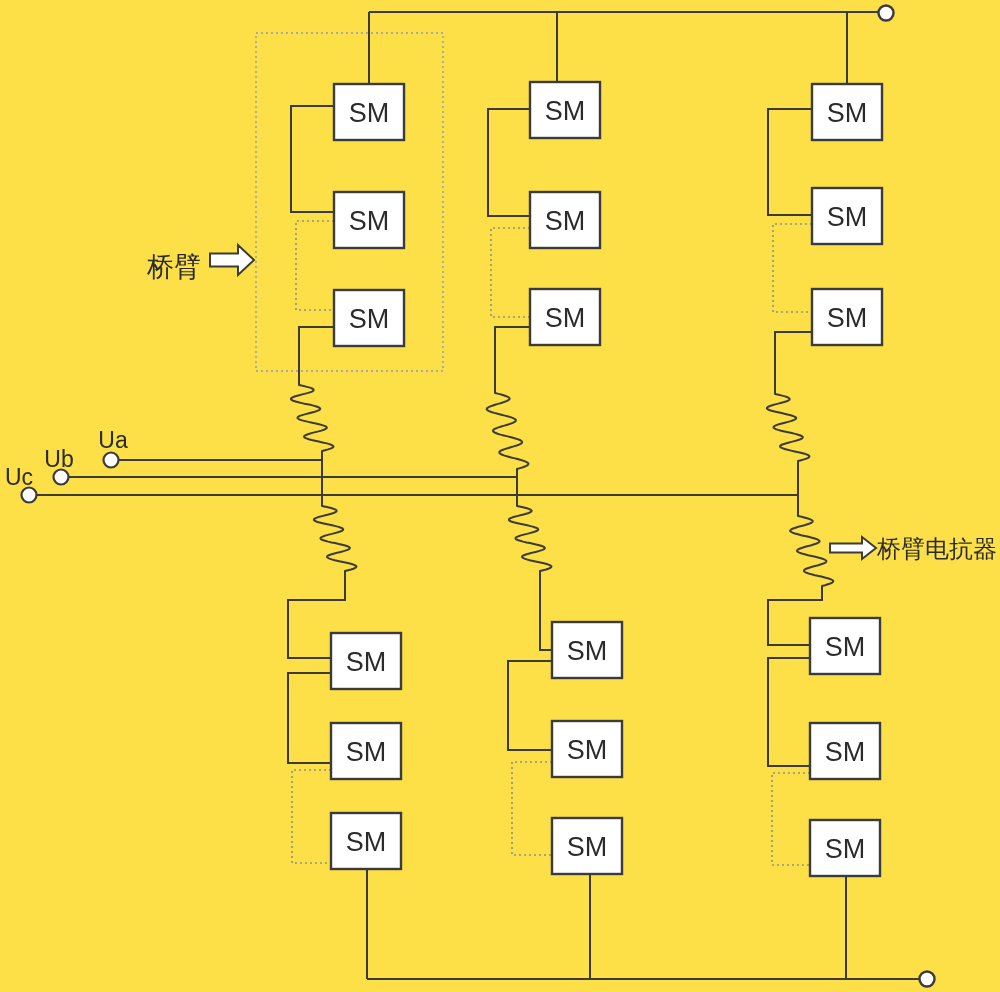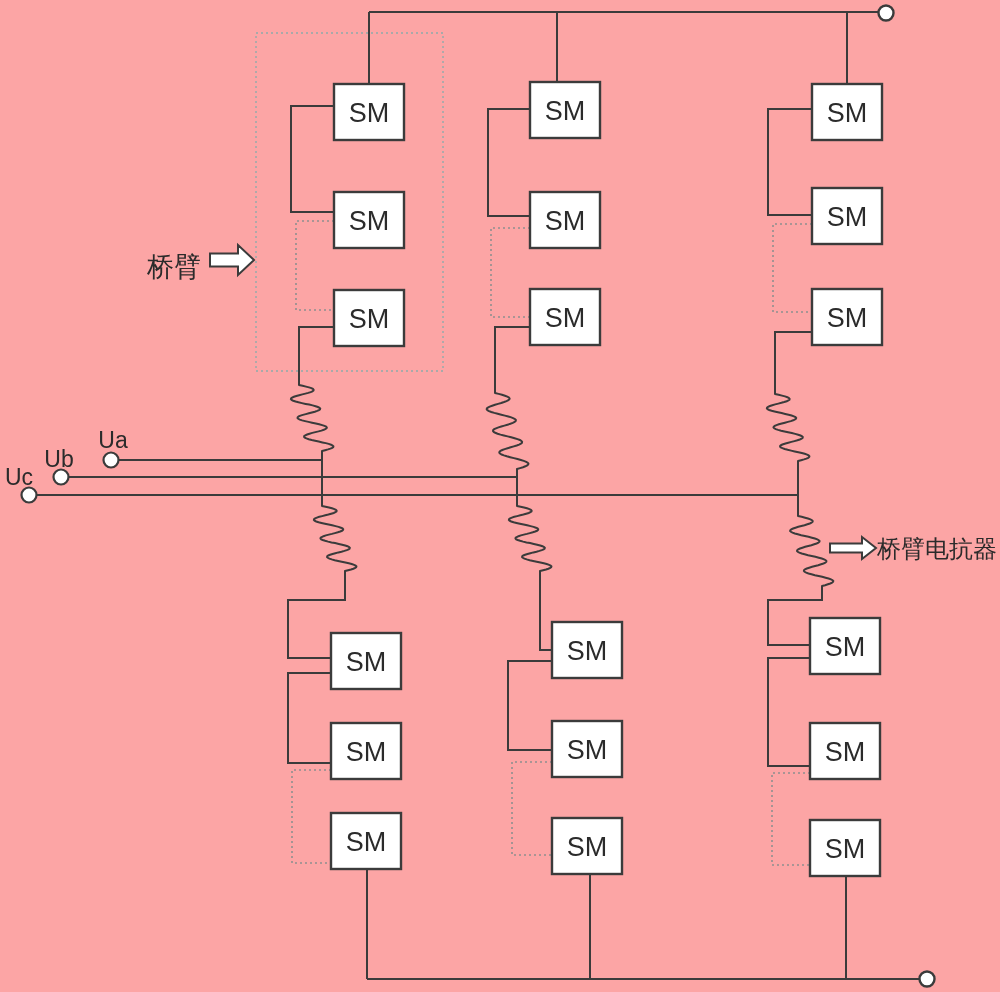--- a/index.html
+++ b/index.html
@@ -1,16 +1,16 @@
 <!DOCTYPE html>
 <html><head>
 <meta charset="utf-8">
 <style>
   html,body{margin:0;padding:0;background:#ffffff;}
-  .stage{position:relative;width:1000px;height:992px;background:#fca5a5;overflow:hidden;
+  .stage{position:relative;width:1000px;height:992px;background:#fde047;overflow:hidden;
          font-family:"Liberation Sans", sans-serif;}
   .stage svg{position:absolute;left:0;top:0;width:1000px;height:992px;display:block;}
   text{font-family:"Liberation Sans", sans-serif;}
 </style>
 </head>
 <body>
 
 <div class="stage">
   <svg id="diagram-svg" viewBox="0 0 1000 992" xmlns="http://www.w3.org/2000/svg">
       <rect x="256" y="33" width="187" height="338" fill="none" stroke="#a9a9a9" stroke-width="1.8" stroke-dasharray="2 3"></rect>

